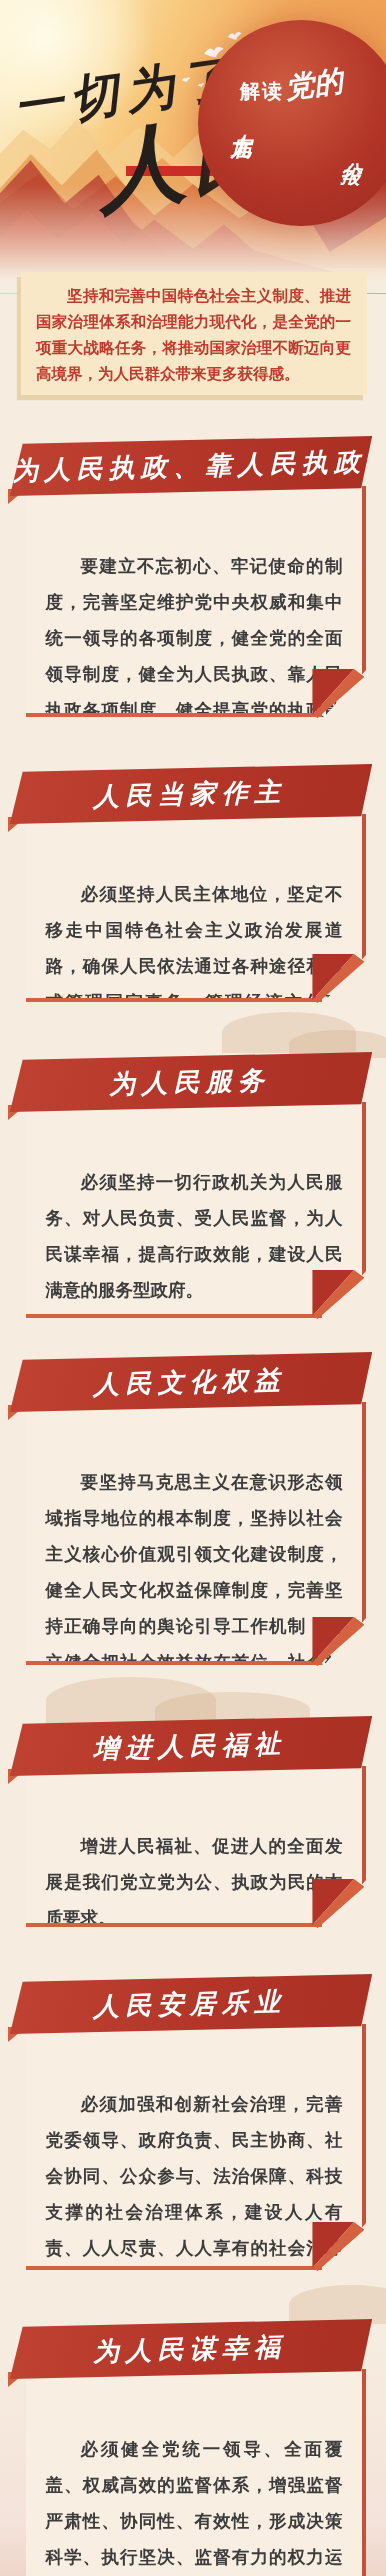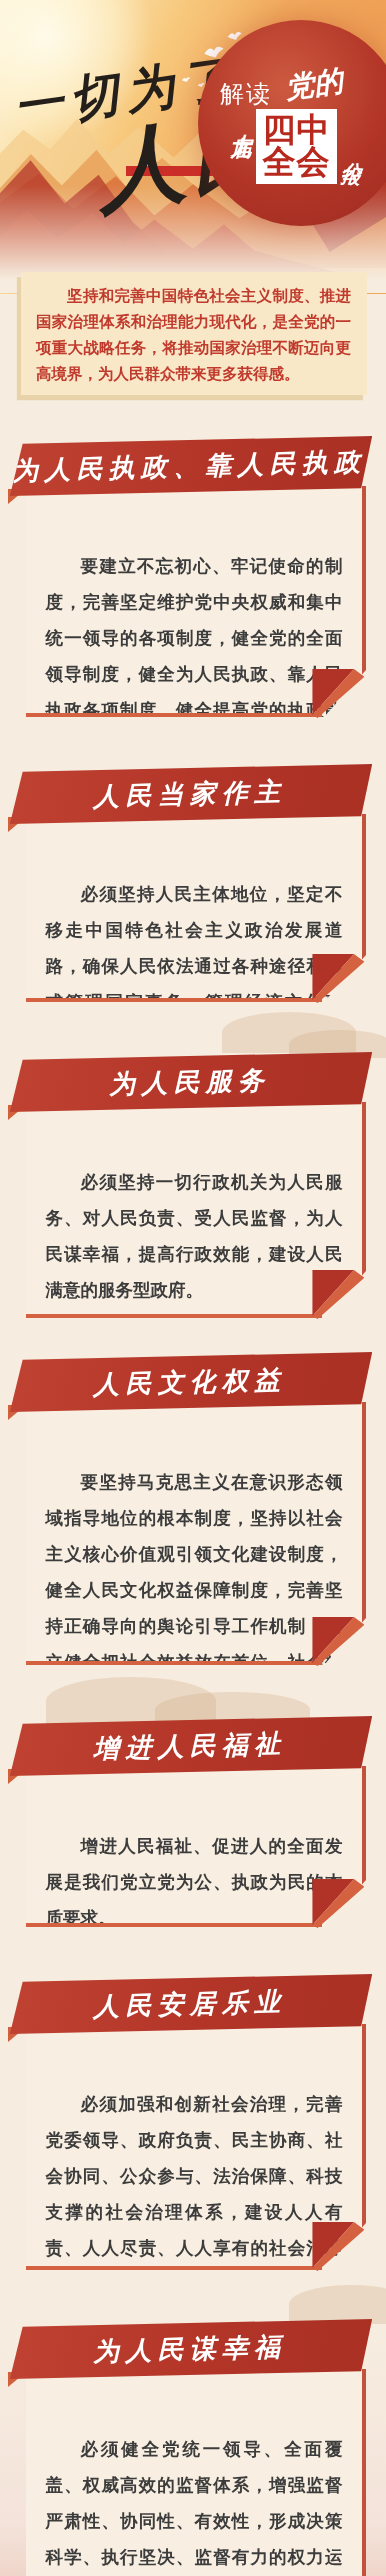--- a/index.html
+++ b/index.html
@@ -34,21 +34,21 @@
   .cal{font-family:"Liberation Serif","DejaVu Serif",serif;font-weight:bold;font-style:italic;color:#241f1a;}
   .t1{left:13.4px;top:60px;font-size:49px;letter-spacing:7.2px;transform:rotate(-8deg);z-index:4;}
   .t2{left:96px;top:101px;font-size:88px;letter-spacing:5.2px;transform:rotate(-8deg);z-index:4;}
   .tbar{left:126px;top:166px;width:187px;height:10.3px;background:#cb2e29;z-index:3;}
   .dove{z-index:5;}
   .dove svg{display:block;}
   
   .badge{left:198px;top:19.6px;width:206px;height:206px;border-radius:50%;z-index:6;
     background:radial-gradient(circle at 42% 32%,#cd5a40 0%,#b23527 55%,#9c2b21 100%);
     box-shadow:0 0 31px rgba(170,50,35,.35);}
-  .badge .jiedu{left:22px;top:58px;color:#fff;font-size:24px;font-weight:400;letter-spacing:2.1px;}
+  .badge .jiedu{left:42px;top:58px;color:#fff;font-size:20px;font-weight:700;letter-spacing:2.1px;}
   .badge .dangde{left:87px;top:45px;color:#fff;font-size:29px;font-family:"Liberation Serif",serif;font-weight:bold;font-style:italic;transform:rotate(-8deg);}
   .badge .jie{left:29px;top:97px;color:#fff;font-size:20.6px;font-family:"Liberation Serif",serif;font-weight:bold;font-style:italic;writing-mode:vertical-rl;letter-spacing:3.1px;}
   .badge .pbox{left:58px;top:89px;width:81px;height:75px;background:#ffffff;
     display:flex;flex-direction:column;align-items:center;justify-content:center;}
   .badge .pbox div{color:#b7281d;font-size:33px;font-weight:900;line-height:.98;letter-spacing:1px;}
   .badge .gongbao{left:142px;top:126px;color:#fff;font-size:19.6px;font-family:"Liberation Serif",serif;font-weight:bold;font-style:italic;writing-mode:vertical-rl;letter-spacing:4.1px;transform:rotate(6deg);}
   
   .intro{left:20.6px;top:272px;width:346px;height:123px;background:#f9e8c7;
     box-shadow:-4.1px 5.2px 0 #e7d2a9;z-index:2;}
   .intro p{margin:0;padding:11.3px 15.5px 0 15.5px;color:#c03a2d;font-weight:bold;
@@ -127,24 +127,20 @@
   </div>
 
   <div class="abs tbar"></div>
   <div class="abs cal t1">一切为了</div>
   <div class="abs cal t2">人民</div>
 
   <div class="abs badge">
     <div class="abs jiedu">解读</div>
     <div class="abs dangde">党的</div>
     <div class="abs jie">十九届</div>
-    <div class="abs pbox">
-      <div>四中</div>
-      <div>全会</div>
-    </div>
     <div class="abs gongbao">公报</div>
   </div>
 </div>
 
 <div class="abs intro">
   <p>坚持和完善中国特色社会主义制度、推进国家治理体系和治理能力现代化，是全党的一项重大战略任务，将推动国家治理不断迈向更高境界，为人民群众带来更多获得感。</p>
 </div>
 
 <div class="abs wm" style="left:222px;top:1012px;width:134px;height:41px;"></div>
 <div class="abs wm" style="left:289px;top:1030px;width:103px;height:28px;"></div>

